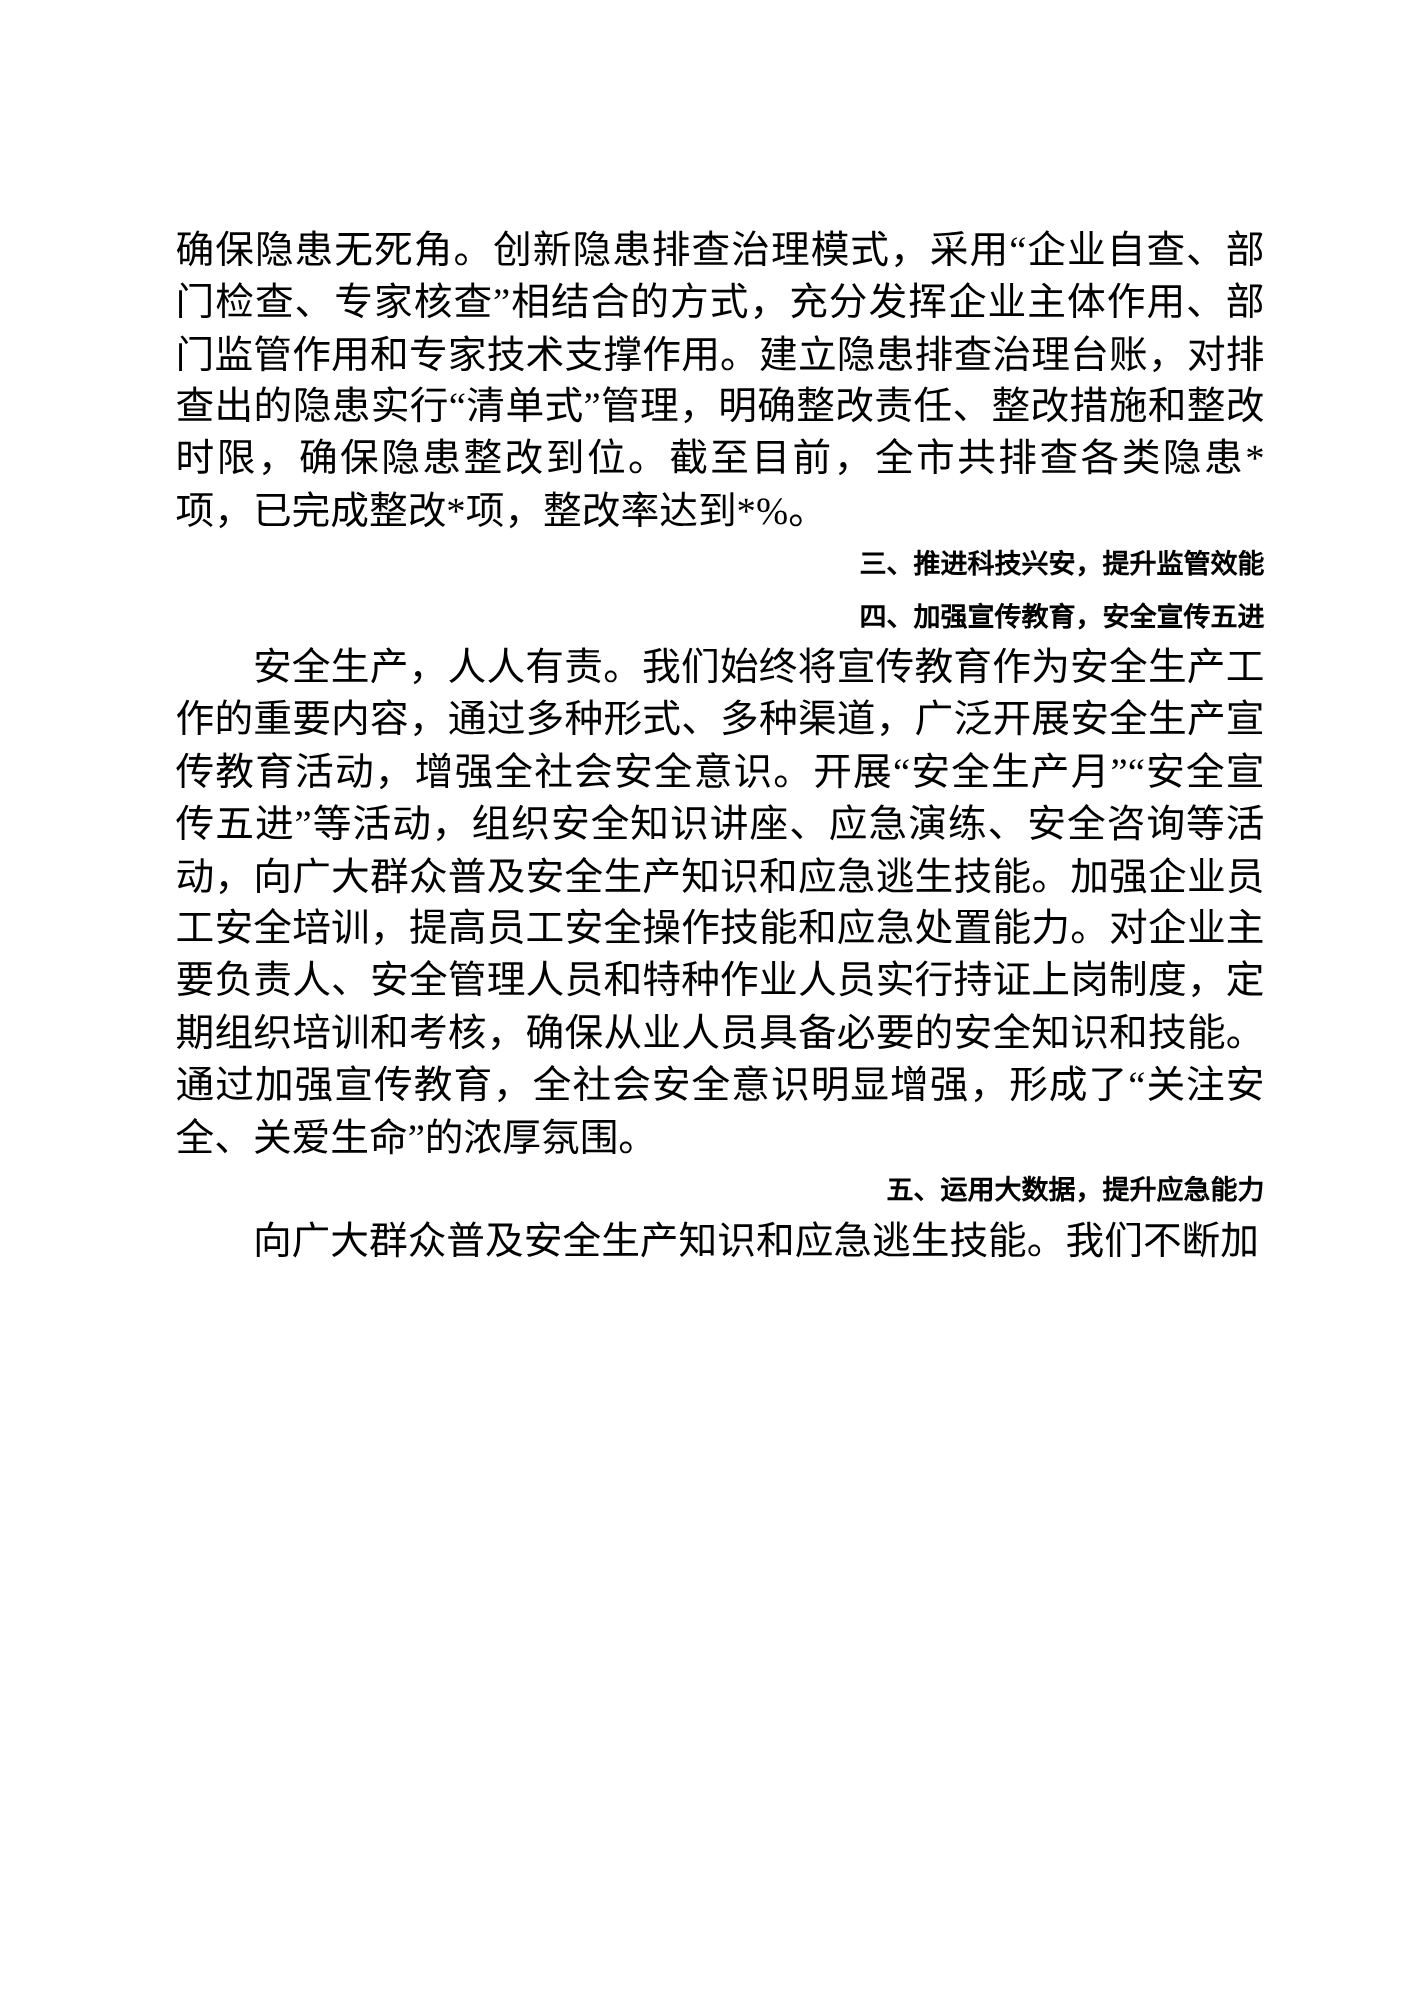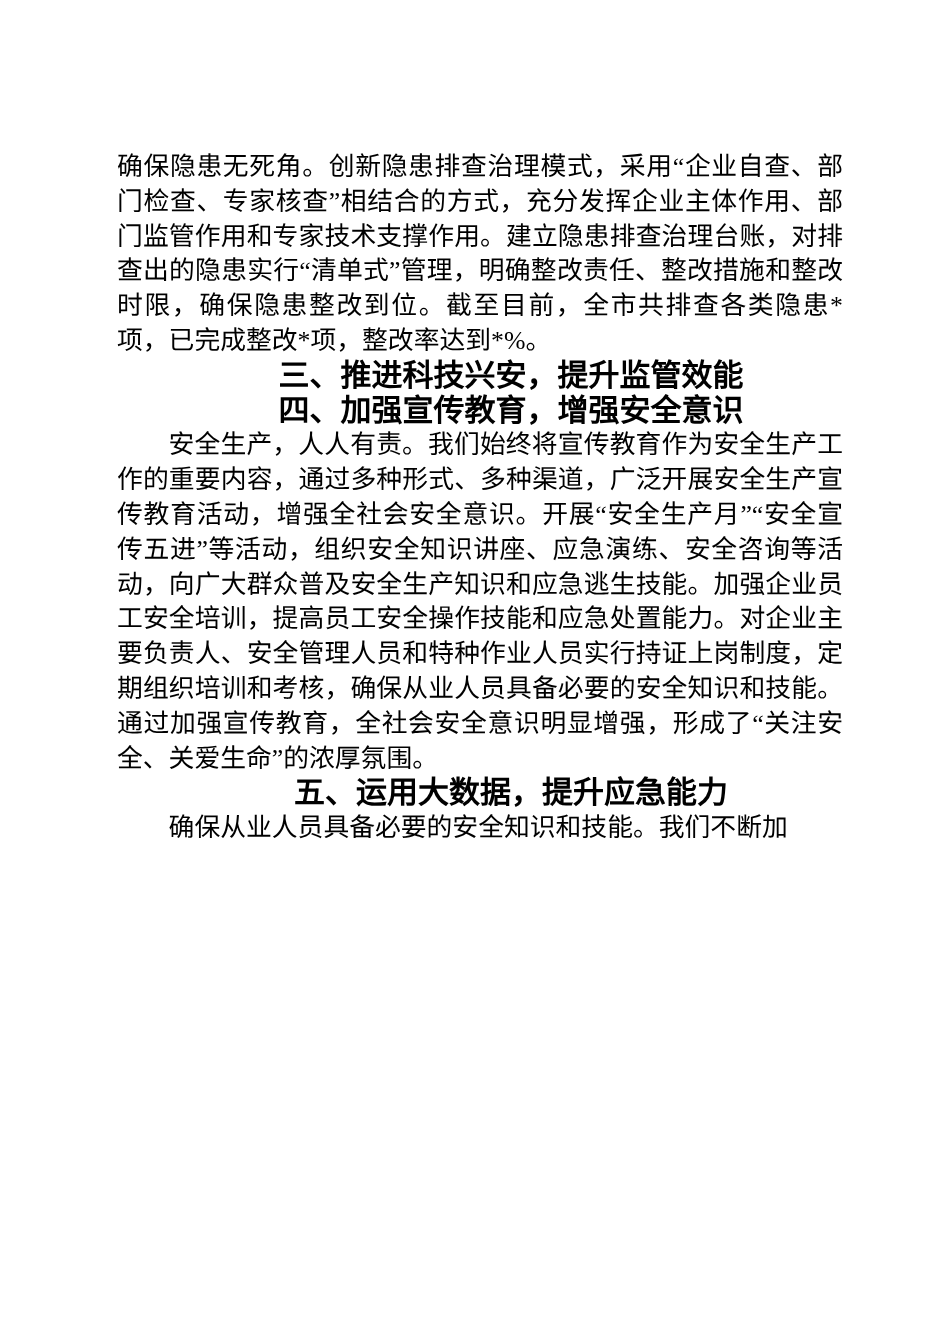--- a/index.html
+++ b/index.html
@@ -34,40 +34,40 @@
   }
   .body-para {
     text-indent: 2em;
     font-weight: 400;
   }
   .body-para.no-indent {
     text-indent: 0;
   }
   .section-heading {
     font-family: Liberation Serif, serif;
-    font-size: 31px;
+    font-size: 18px;
     line-height: 34.8px;
     font-weight: 700;
     text-indent: 2em;
-    text-align: center;
+    text-align: right;
   }
 </style>
 </head>
 <body>
 
 <div class="page">
   <div class="text-area">
 
     <p class="body-para no-indent">确保隐患无死角。创新隐患排查治理模式，采用“企业自查、部门检查、专家核查”相结合的方式，充分发挥企业主体作用、部门监管作用和专家技术支撑作用。建立隐患排查治理台账，对排查出的隐患实行“清单式”管理，明确整改责任、整改措施和整改时限，确保隐患整改到位。截至目前，全市共排查各类隐患*项，已完成整改*项，整改率达到*%。</p>
 
     <h2 class="section-heading">三、推进科技兴安，提升监管效能</h2>
 
 
-    <h2 class="section-heading">四、加强宣传教育，增强安全意识</h2>
+    <h2 class="section-heading">四、加强宣传教育，安全宣传五进</h2>
 
     <p class="body-para">安全生产，人人有责。我们始终将宣传教育作为安全生产工作的重要内容，通过多种形式、多种渠道，广泛开展安全生产宣传教育活动，增强全社会安全意识。开展“安全生产月”“安全宣传五进”等活动，组织安全知识讲座、应急演练、安全咨询等活动，向广大群众普及安全生产知识和应急逃生技能。加强企业员工安全培训，提高员工安全操作技能和应急处置能力。对企业主要负责人、安全管理人员和特种作业人员实行持证上岗制度，定期组织培训和考核，确保从业人员具备必要的安全知识和技能。通过加强宣传教育，全社会安全意识明显增强，形成了“关注安全、关爱生命”的浓厚氛围。</p>
 
     <h2 class="section-heading">五、运用大数据，提升应急能力</h2>
 
-    <p class="body-para">确保从业人员具备必要的安全知识和技能。我们不断加</p>
+    <p class="body-para">向广大群众普及安全生产知识和应急逃生技能。我们不断加</p>
 
   </div>
 </div>
 
 </body></html>

